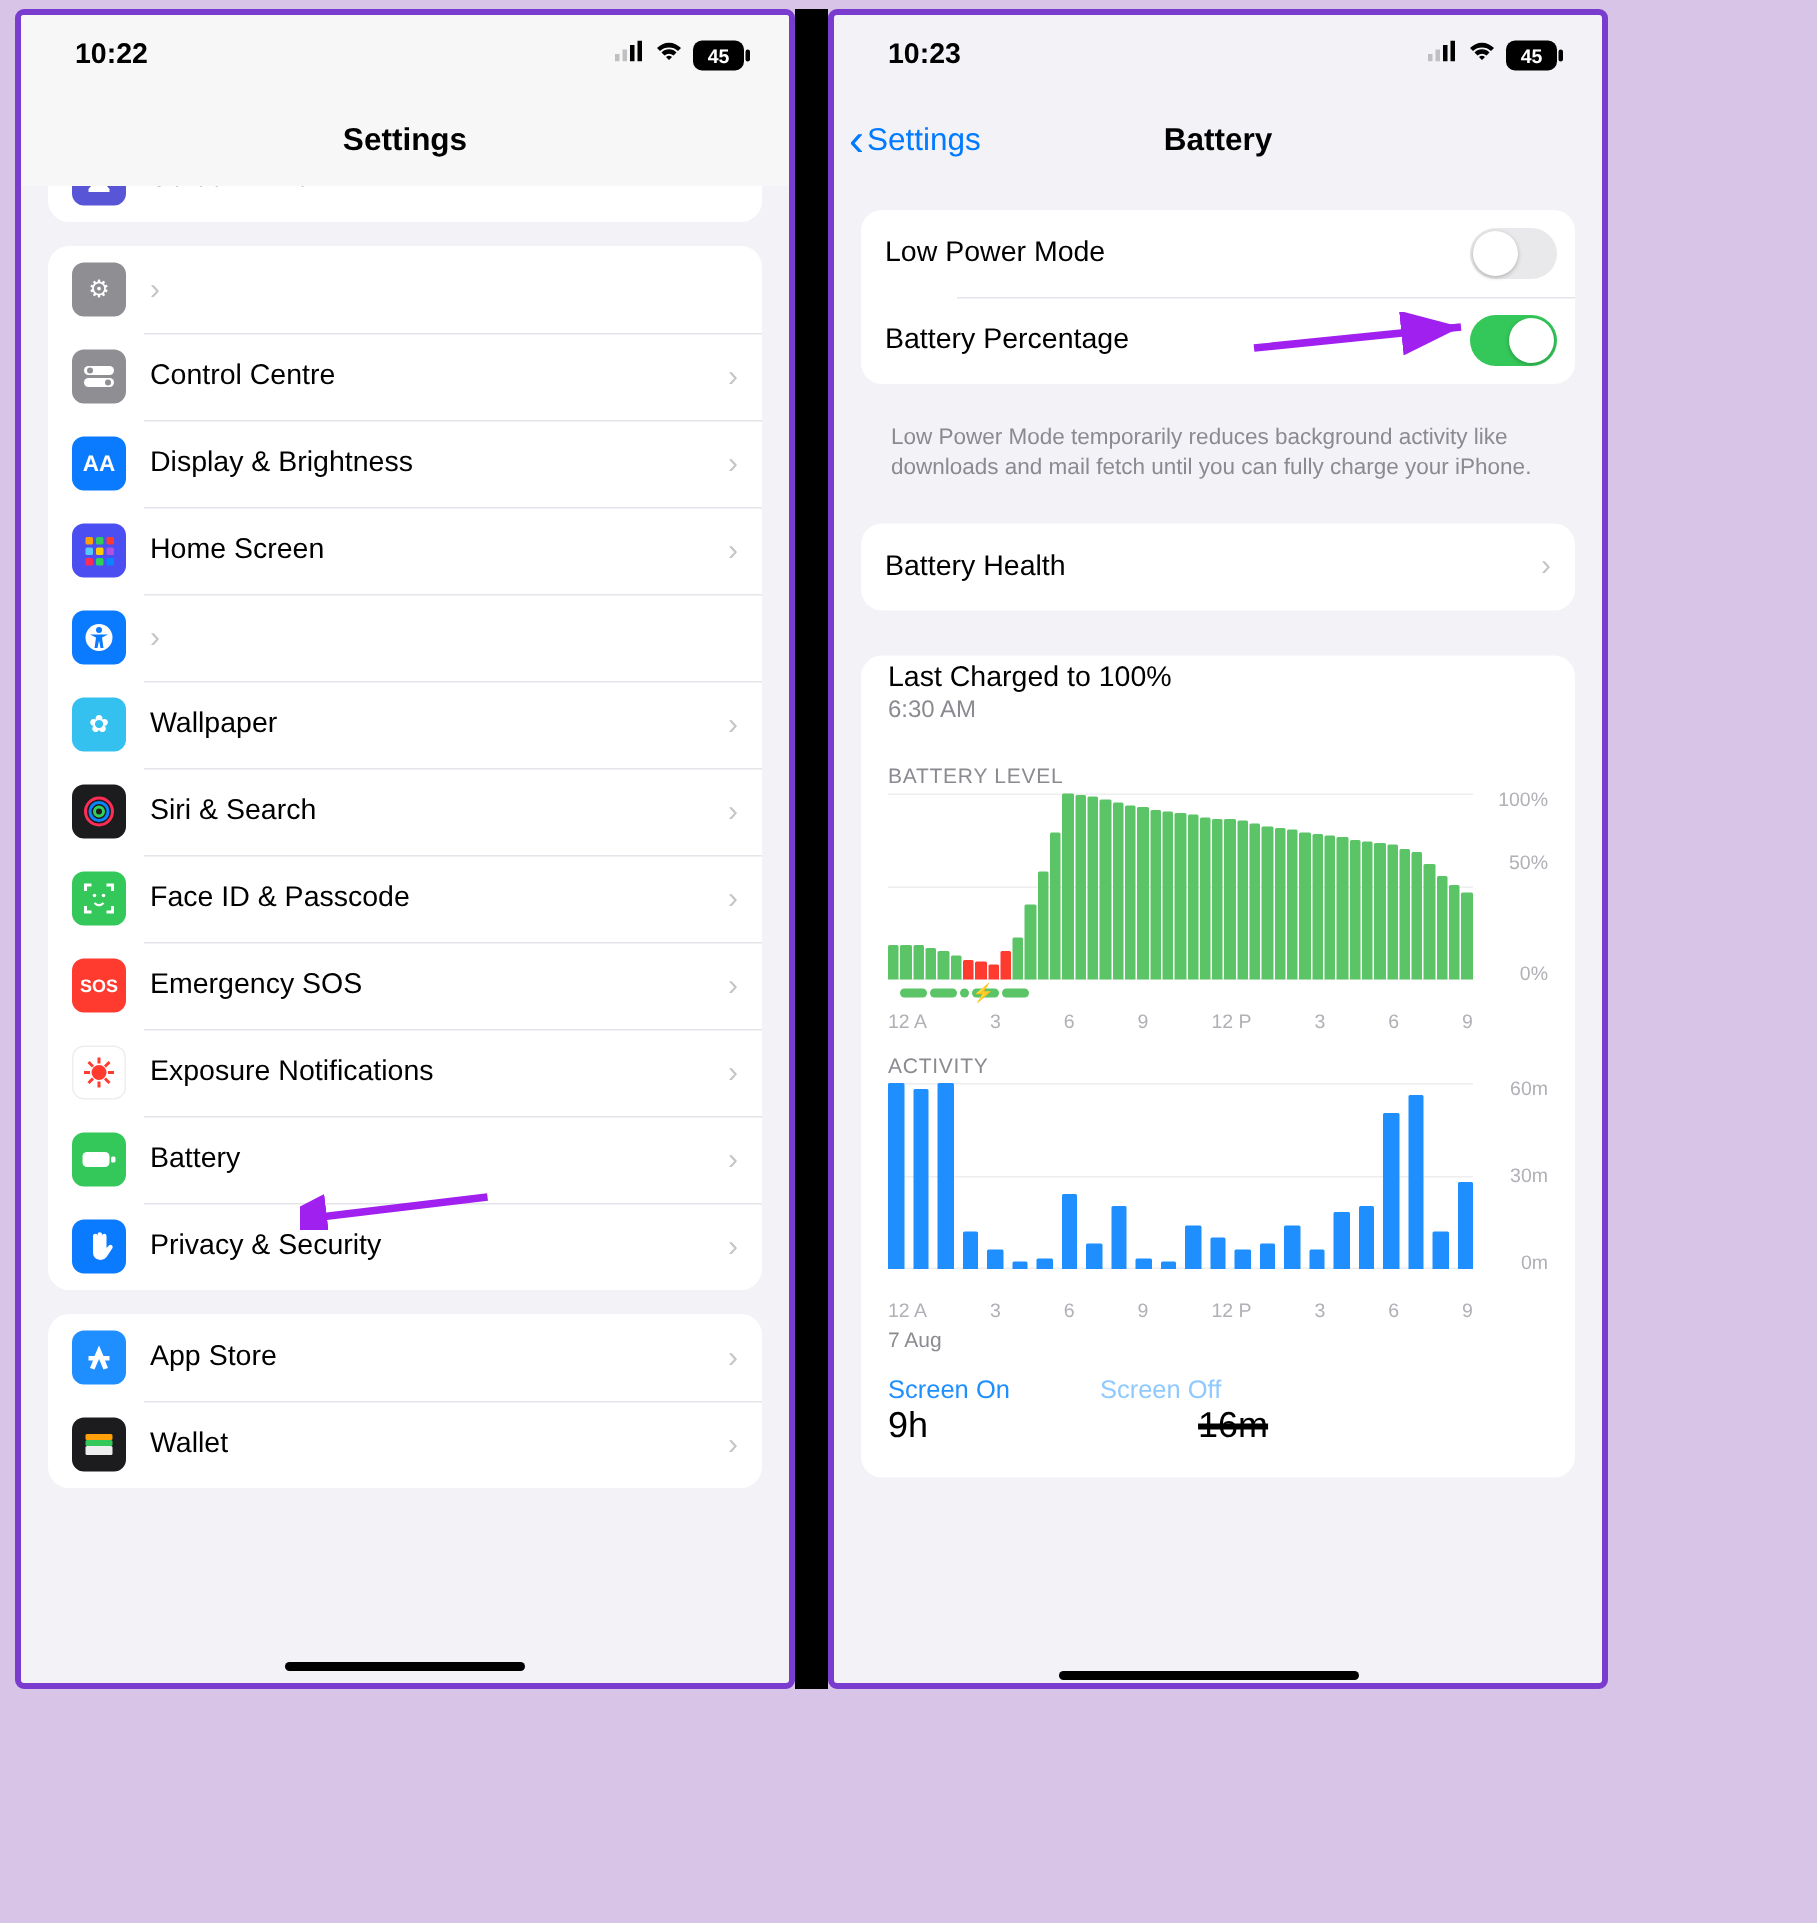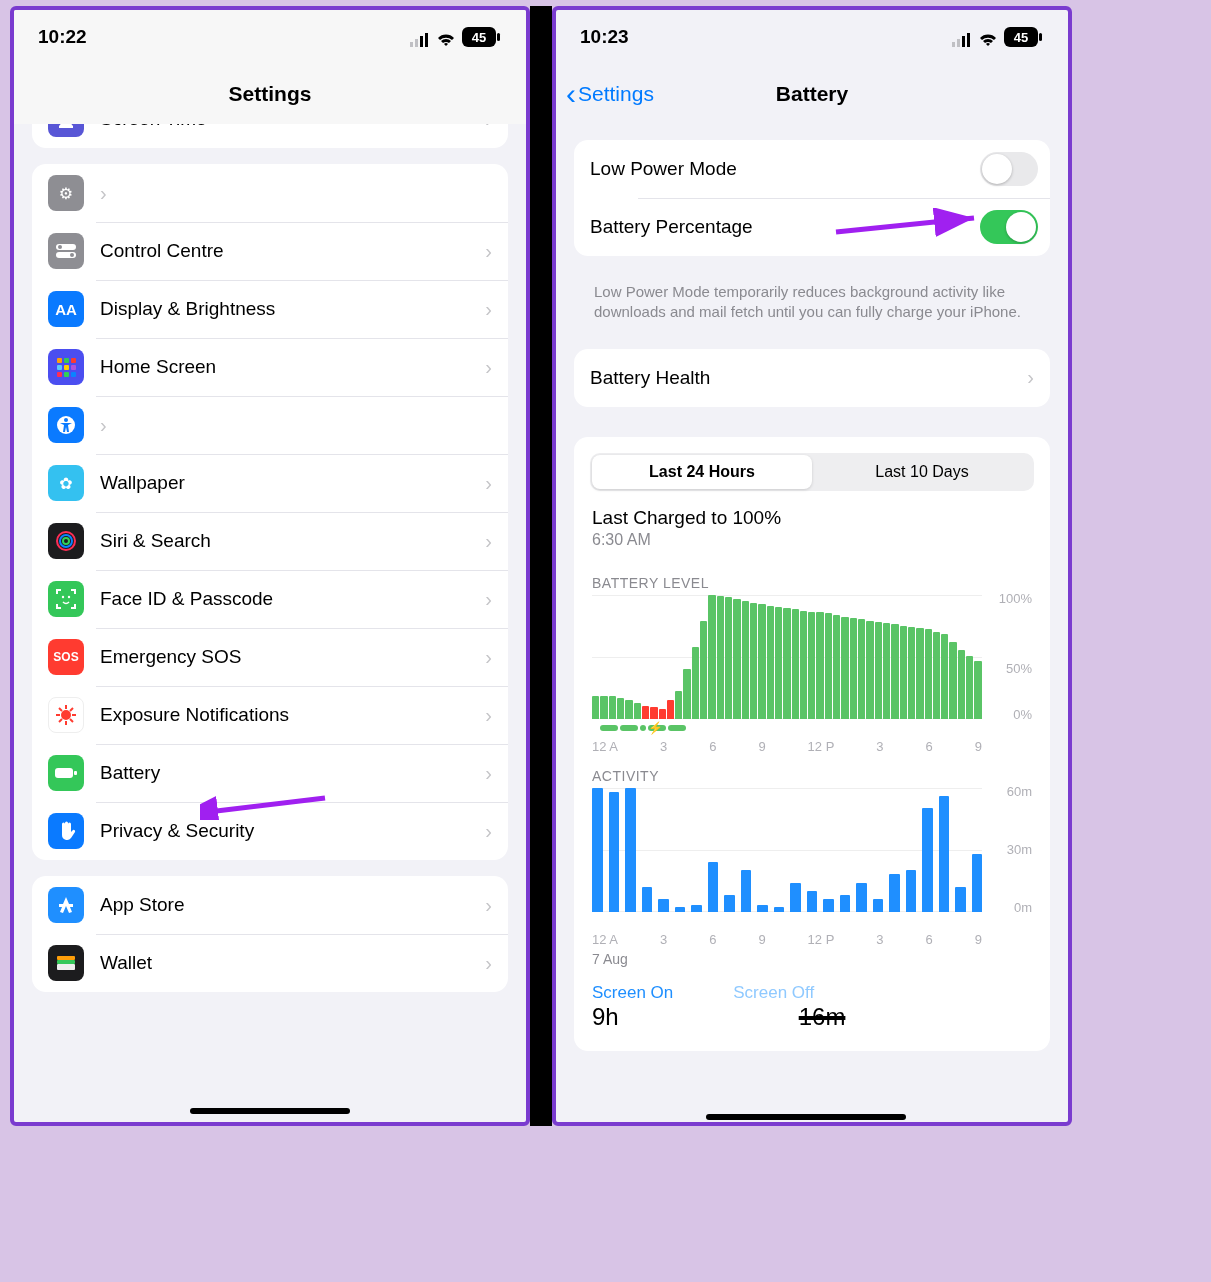--- a/index.html
+++ b/index.html
@@ -28,27 +28,27 @@
     background: #000;
     align-self: stretch;
     height: 1120px;
     margin-top: 6px;
   }
   .status-bar {
     height: 54px;
     display: flex;
     align-items: center;
     justify-content: space-between;
-    padding: 0 30px 0 24px;
+    padding: 0 30px 0 36px;
     font-weight: 600;
     font-size: 19px;
     background: transparent;
   }
   .status-bar.light { background: #f7f7f7; }
-  .status-right { display: flex; align-items: flex-end; gap: 6px; }
+  .status-right { display: flex; align-items: flex-start; gap: 6px; }
   .signal-icon, .wifi-icon { display: inline-flex; }
   .batt-pill {
     display: inline-flex; align-items: center; justify-content: center;
     width: 34px; height: 20px; background: #000; color: #fff;
     border-radius: 6px; font-size: 13px; font-weight: 700;
     position: relative;
   }
   .batt-pill::after {
     content: ""; position: absolute; right: -4px; top: 6px;
     width: 3px; height: 8px; background: #000; border-radius: 2px;
@@ -442,35 +442,31 @@
     <div class="footer-text">Low Power Mode temporarily reduces background activity like downloads and mail fetch until you can fully charge your iPhone.</div>
 
     <div class="section" style="margin-top:26px;">
       <div class="row">
         <span class="label" style="margin-left:0;">Battery Health</span>
         <span class="chev-right">›</span>
       </div>
     </div>
 
     <div class="section" style="margin-top:30px;padding-bottom:10px;">
-      <div class="segment">
-        <div class="seg active">Last 24 Hours</div>
-        <div class="seg">Last 10 Days</div>
-      </div>
       <div class="charge-line">Last Charged to 100%</div>
       <div class="charge-time">6:30 AM</div>
 
       <div class="chart-header">BATTERY LEVEL</div>
       <div class="chart-wrap">
         <div class="chart">
           <div class="chart-grid">
               <div class="mid"></div>
             </div>
           <span class="chart-ylabel" style="top:-4px;">100%</span>
-          <span class="chart-ylabel" style="top:66px;">50%</span>
+          <span class="chart-ylabel" style="top:38px;">50%</span>
           <span class="chart-ylabel" style="top:112px;">0%</span>
           <div class="level-bars" id="level-bars">
               <div class="bar" style="height: 22.32px;"></div>
               <div class="bar" style="height: 22.32px;"></div>
               <div class="bar" style="height: 22.32px;"></div>
               <div class="bar" style="height: 20.46px;"></div>
               <div class="bar" style="height: 18.6px;"></div>
               <div class="bar" style="height: 15.5px;"></div>
               <div class="bar red" style="height: 12.4px;"></div>
               <div class="bar red" style="height: 11.16px;"></div>

